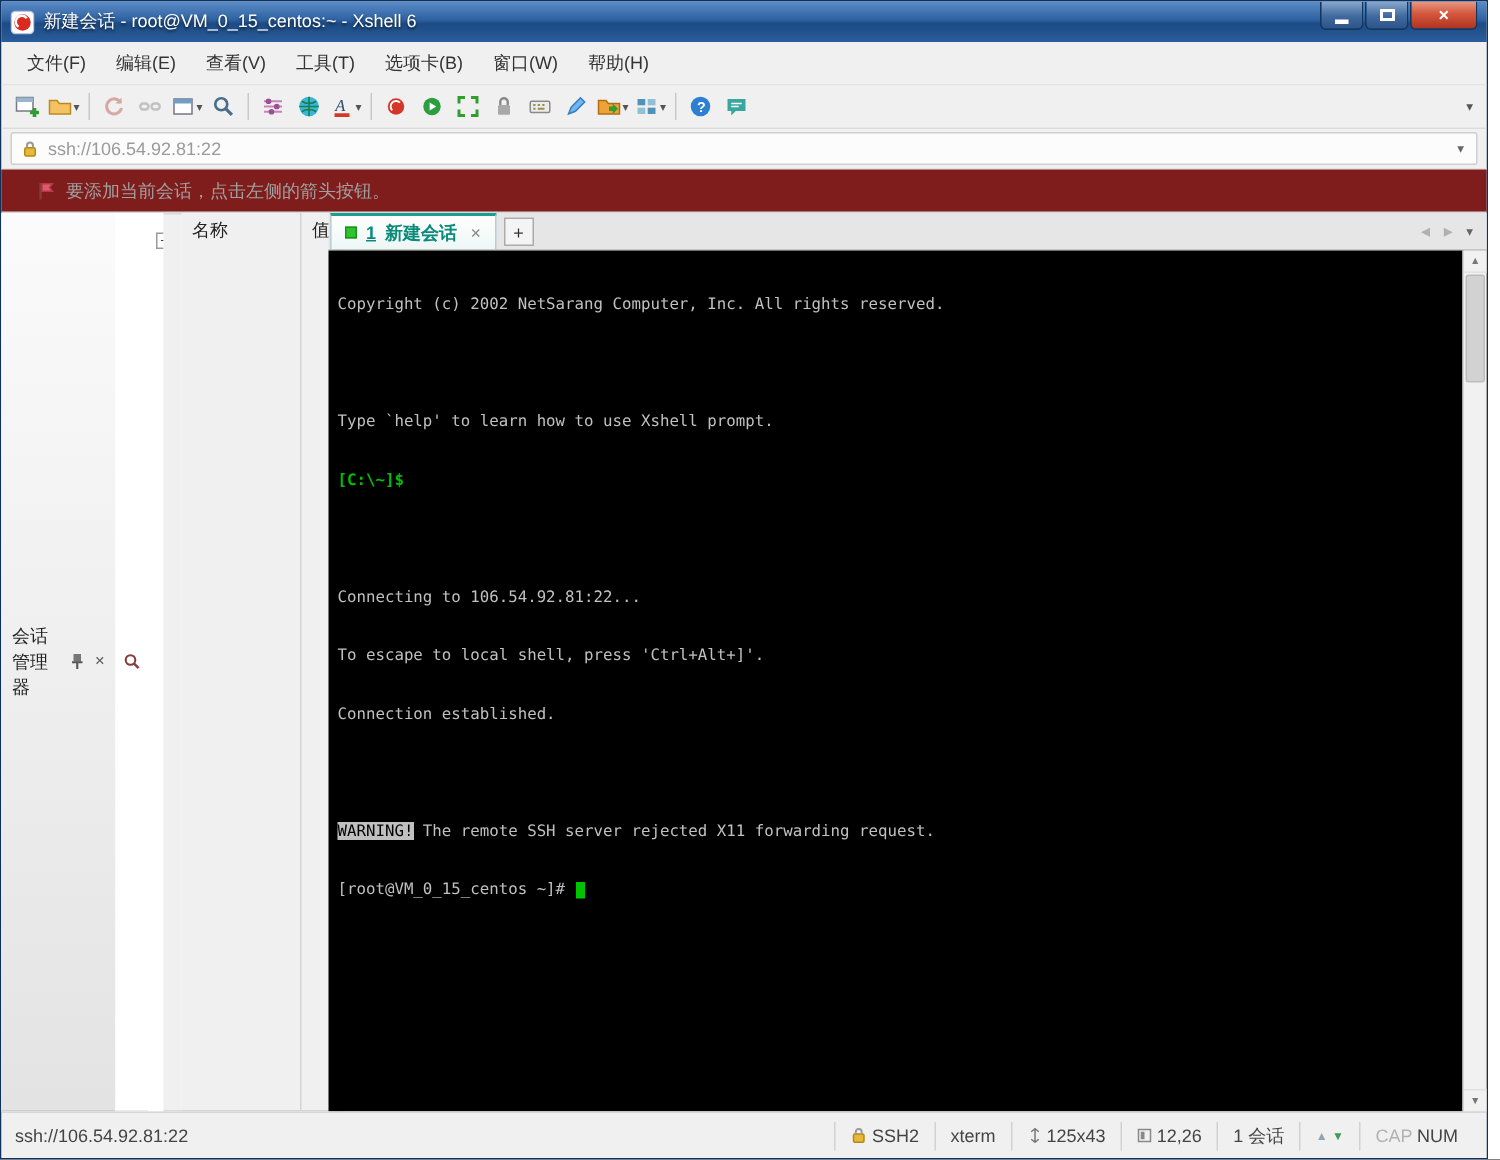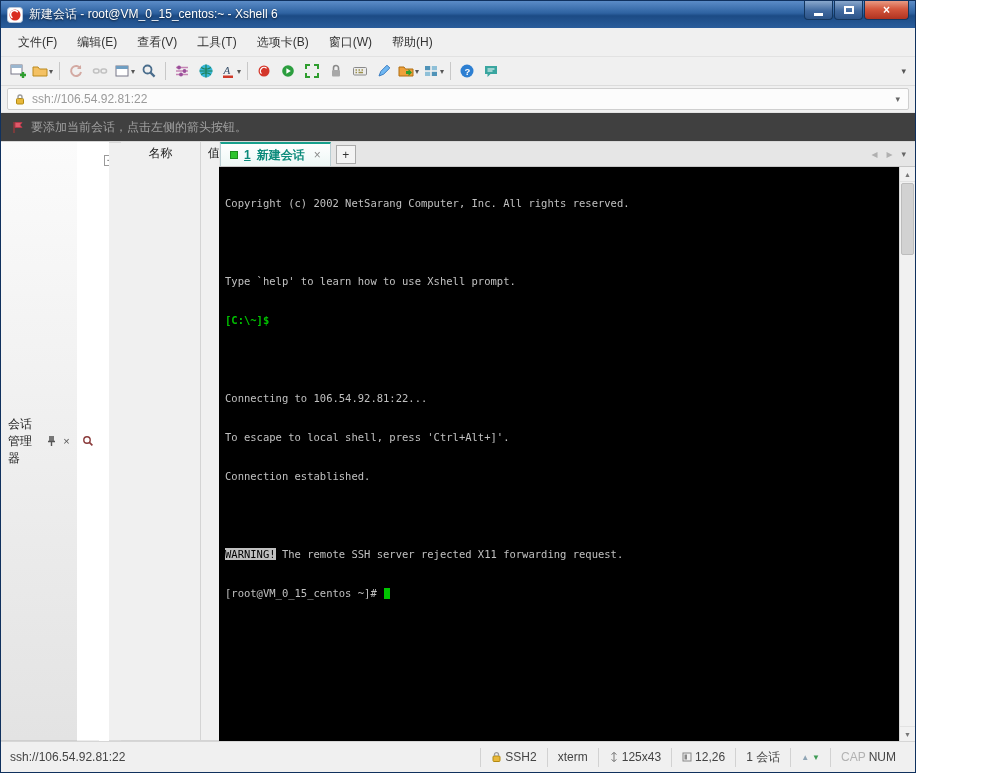--- a/index.html
+++ b/index.html
@@ -1,18 +1,18 @@
 <!DOCTYPE html>
 <html><head>
 <meta charset="utf-8">
 <style>
   * { box-sizing: border-box; margin: 0; padding: 0; }
   html,body { width:1000px; height:773px; overflow:hidden; }
   body { font-family:"Liberation Sans","DejaVu Sans",sans-serif; font-size:12px; color:#333; }
-  .window { width:916px; height:773px; display:flex; flex-direction:column; border:1px solid #10315e; background:#f0f0f0; }
+  .window { width:992px; height:773px; display:flex; flex-direction:column; border:1px solid #10315e; background:#f0f0f0; }
 
   
   .titlebar { flex:0 0 27px; background:linear-gradient(180deg,#5b8cc7 0%,#2e62a1 45%,#1c4b85 55%,#2a5d9b 100%); display:flex; align-items:center; padding:0 6px; gap:6px; }
   .title-text { color:#fff; font-size:12px; text-shadow:0 1px 2px rgba(0,0,0,.65); flex:1; white-space:nowrap; overflow:hidden; }
   .win-controls { display:flex; align-self:flex-start; }
   .win-btn { width:29px; height:19px; border:1px solid #13365e; border-top:none; border-radius:0 0 4px 4px; background:linear-gradient(180deg,#89a8cd,#40699f 55%,#2c5488); display:flex; align-items:center; justify-content:center; color:#fff; margin-left:1px; }
   .win-btn.close { width:45px; background:linear-gradient(180deg,#e89a83,#d4573d 45%,#b03321); font-weight:bold; }
   .glyph-min { width:9px; height:3px; background:#fff; margin-top:8px; }
   .glyph-max { width:10px; height:8px; border:2px solid #fff; }
 
@@ -28,37 +28,37 @@
   .toolbar-overflow { margin-left:auto; color:#555; font-size:9px; padding:0 4px; }
   .disabled-ico { opacity:.45; }
 
   
   .addressbar { flex:0 0 27px; padding:2px 6px; background:#f0f0f0; border-bottom:1px solid #e3e3e3; display:flex; align-items:center; }
   .address-input { flex:1; height:22px; background:#fcfcfc; border:1px solid #cfcfcf; border-radius:2px; display:flex; align-items:center; padding:0 6px; gap:6px; color:#9a9a9a; }
   .address-text { flex:1; }
   .address-caret { color:#666; font-size:9px; padding:0 2px; }
 
   
-  .infobar { flex:0 0 29px; background:#404040; border-bottom:1px solid #d8d8d8; display:flex; align-items:center; padding:0 11px; gap:7px; color:#a0a0a0; }
+  .infobar { flex:0 0 29px; background:#7f1d1d; border-bottom:1px solid #d8d8d8; display:flex; align-items:center; padding:0 24px; gap:7px; color:#a0a0a0; }
 
   
   .main { flex:1; display:flex; min-height:0; background:#fff; }
   .sidebar { width:218px; flex:0 0 218px; display:flex; flex-direction:row; border-right:1px solid #c4c4c4; background:#fff; }
   .sidebar-header { flex:0 0 23px; background:linear-gradient(#fbfbfb,#e3e3e3); border-bottom:1px solid #cfcfcf; display:flex; align-items:center; padding:0 7px; gap:6px; color:#222; }
   .sidebar-header .spacer { flex:1; }
   .hdr-btn { color:#555; font-size:11px; width:16px; text-align:center; }
   .sidebar-search { flex:0 0 20px; border-bottom:1px solid #ededed; display:flex; justify-content:flex-end; align-items:center; padding:0 5px; background:#fff; }
   .tree { flex:1; padding:8px 5px; background:#fff; overflow:hidden; }
   .tree-row { display:flex; align-items:center; gap:5px; height:21px; }
   .expander { width:11px; height:11px; border:1px solid #9a9a9a; background:#fff; font-size:9px; line-height:8px; text-align:center; color:#333; flex:0 0 11px; }
   .tree-child { margin-left:27px; }
   .splitter { flex:0 0 12px; background:#f0f0f0; border-top:1px solid #dadada; border-bottom:1px solid #dadada; }
   .props-header { flex:0 0 22px; display:flex; background:#f0f0f0; border-bottom:1px solid #d4d4d4; }
   .props-col { padding:3px 7px; border-right:1px solid #d4d4d4; color:#222; }
-  .props-col.name { width:80px; flex:0 0 80px;text-align:center; }
+  .props-col.name { width:80px; flex:0 0 80px; }
   .props-col.value { flex:1; }
   .props-body { flex:0 0 158px; background:#fff; }
 
   
   .content { flex:1; display:flex; flex-direction:column; min-width:0; }
   .tabbar { flex:0 0 25px; background:#e6e6e6; display:flex; align-items:flex-end; border-bottom:1px solid #c6c6c6; padding-left:1px; }
   .tab { height:24px; background:linear-gradient(#ffffff,#edf7f5); border:1px solid #b9cdd2; border-bottom:none; border-top:2px solid #18a08c; display:flex; align-items:center; gap:6px; padding:0 9px; color:#0b8a7a; font-weight:bold; }
   .tab-dot { width:8px; height:8px; background:#2ec42e; border:1px solid #1d8f1d; }
   .tab-num { text-decoration:underline; }
   .tab-close { color:#8a8a8a; font-weight:normal; margin-left:3px; }

